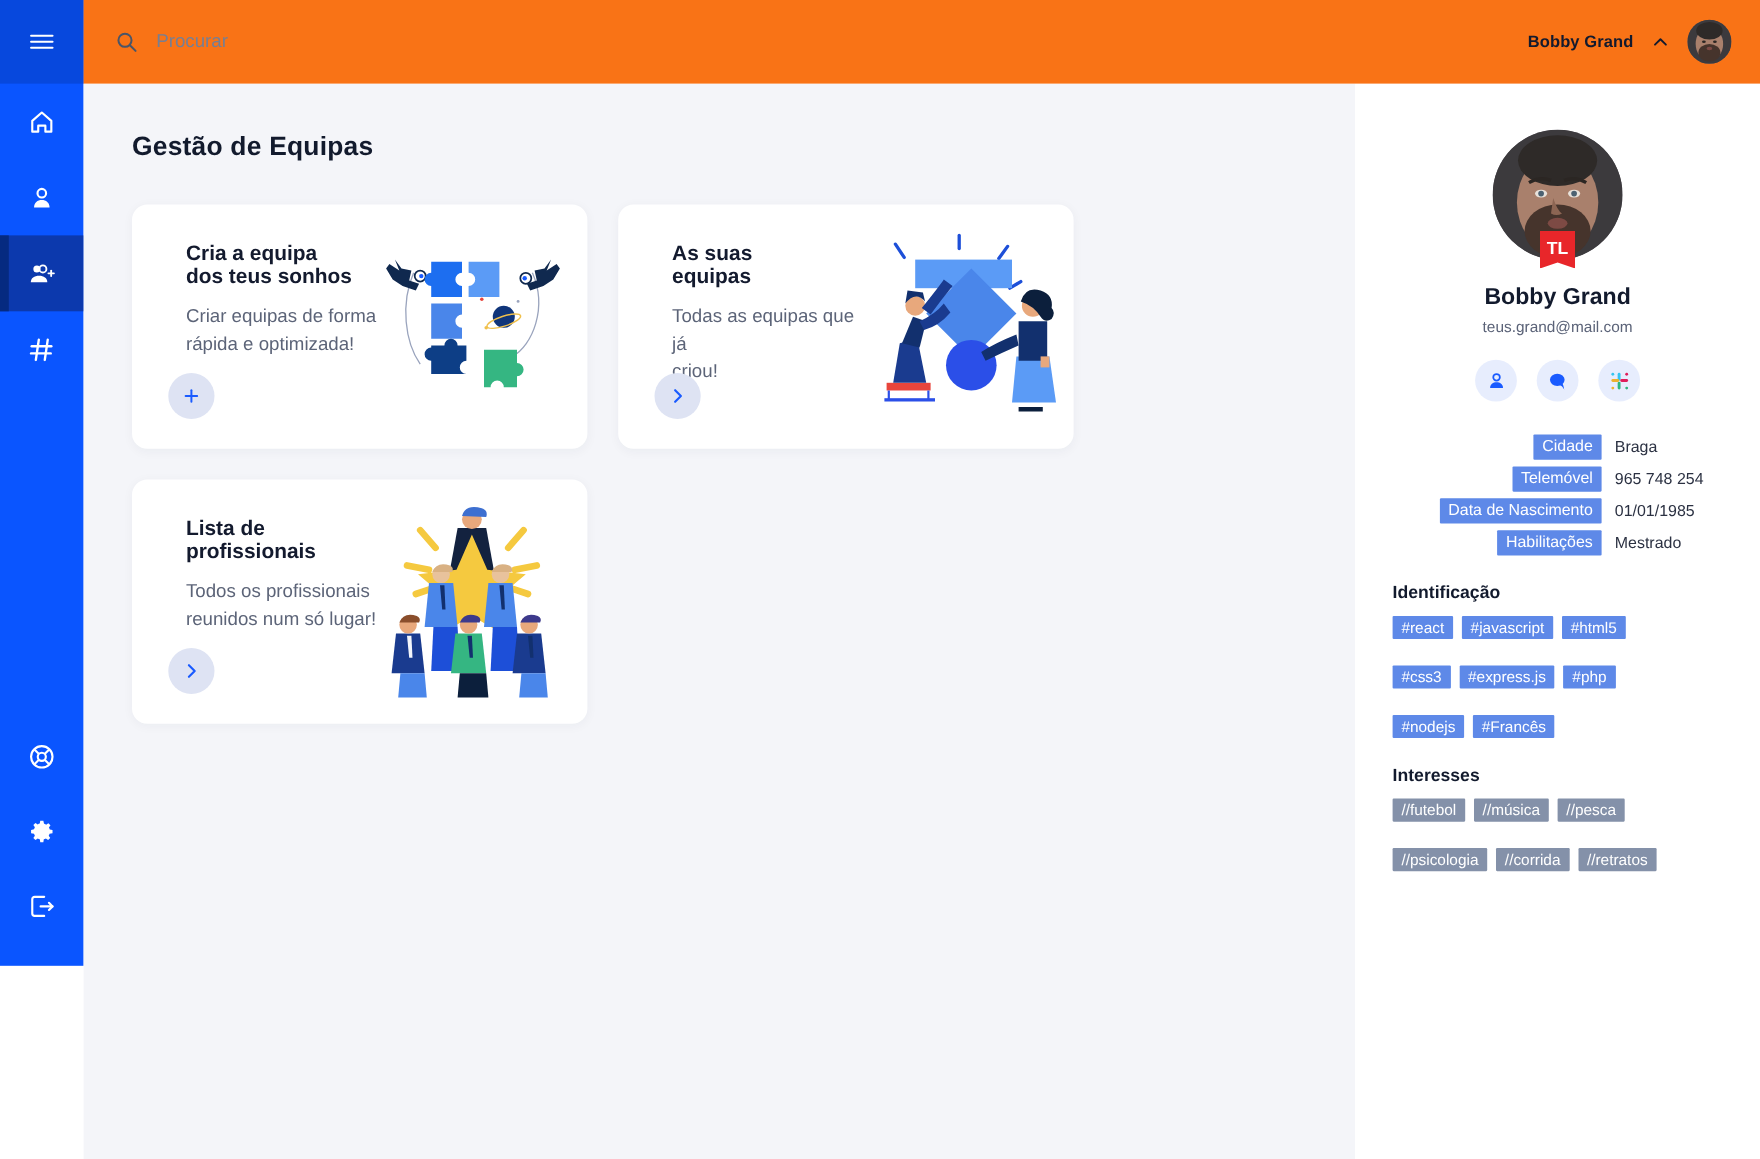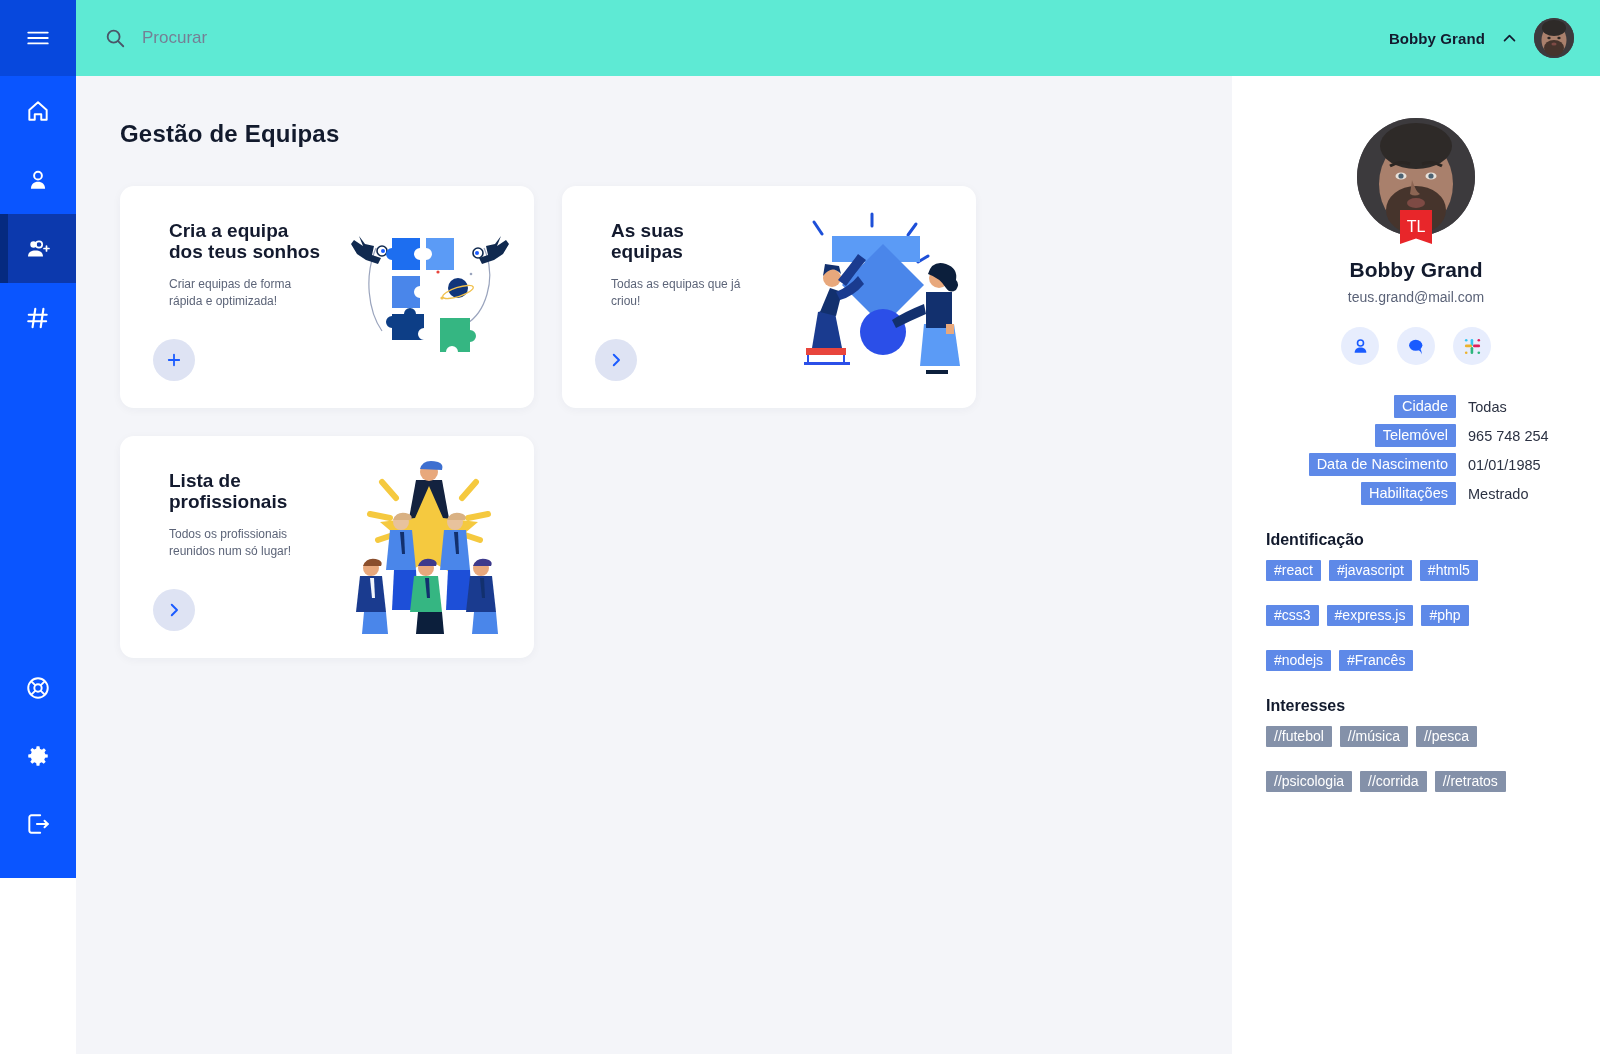--- a/index.html
+++ b/index.html
@@ -29,21 +29,21 @@
     content: ""; position: absolute; left: 0; top: 0; bottom: 0; width: 8px; background: #052a80;
   }
   .sb-bottom { margin-top: auto; display: flex; flex-direction: column; padding-bottom: 20px; }
   .sb-bottom .sb-item { height: 68px; }
   .sb-icon { width: 26px; height: 26px; display: block; }
   .sb-icon svg { width: 100%; height: 100%; display: block; }
 
   
   .topbar {
     position: absolute; left: 76px; top: 0; right: 0; height: 76px;
-    background: #5eead4; display: flex; align-items: center; z-index: 4;
+    background: #f97316; display: flex; align-items: center; z-index: 4;
   }
   .search-wrap { display: flex; align-items: center; gap: 16px; margin-left: 28px; flex: 1; }
   .search-icon { width: 22px; height: 22px; color: #4a5568; }
   .search-icon svg { width: 100%; height: 100%; display:block; }
   .search-input {
     border: none; outline: none; background: transparent;
     font-family: "Liberation Sans", sans-serif; font-size: 17px; color: #3d4559;
     width: 400px;
   }
   .search-input::placeholder { color: #757f95; }
@@ -71,21 +71,21 @@
   .card {
     background: #ffffff; border-radius: 14px; width: 414px; height: 222px;
     box-shadow: 0 2px 10px rgba(30,40,80,0.045);
     display: flex; position: relative; overflow: hidden;
   }
   .card-body { padding: 34px 0 0 33px; width: 208px; margin-left: 16px; }
   .card-title {
     font-size: 19px; font-weight: bold; color: #131a2e; line-height: 1.12; white-space: pre-line;
   }
   .card-desc {
-    margin-top: 13px; font-size: 12px; color: #5c6478; line-height: 1.47; white-space: pre-line;
+    margin-top: 13px; font-size: 17px; color: #5c6478; line-height: 1.47; white-space: pre-line;
   }
   .card-btn {
     position: absolute; left: 33px; bottom: 27px;
     width: 42px; height: 42px; border-radius: 50%; background: #dee3f3;
     display: flex; align-items: center; justify-content: center; cursor: pointer; border: none;
   }
   .card-btn svg { width: 18px; height: 18px; display:block; color: #1a5bff; }
   .card-art { position: absolute; right: 10px; top: 20px; width: 190px; height: 180px; }
   .card-art svg { width: 100%; height: 100%; display: block; }
 
@@ -96,21 +96,21 @@
   }
   .profile { display: flex; flex-direction: column; align-items: center; }
   .profile-avatar {
     width: 118px; height: 118px; border-radius: 50%; overflow: hidden; position: relative;
     background: #5b5760;
   }
   .profile-badge {
     position: absolute; left: 50%; transform: translateX(-50%); bottom: -8px;
     width: 32px; height: 34px; background: #e8262a; color: #fff;
     display:flex; align-items:center; justify-content:center;
-    font-size: 16px; font-weight: normal;
+    font-size: 16px; font-weight: bold;
     clip-path: polygon(0 0, 100% 0, 100% 100%, 50% 84%, 0 100%);
   }
   .profile-avatar-wrap { position: relative; }
   .profile-name { margin-top: 22px; font-size: 21px; font-weight: bold; color: #121a2d; }
   .profile-email { margin-top: 7px; font-size: 14px; color: #5b6378; }
   .social-row { margin-top: 22px; display: flex; gap: 18px; }
   .social-btn {
     width: 38px; height: 38px; border-radius: 50%; background: #e7edfd;
     display:flex; align-items:center; justify-content:center; cursor: pointer; border: none;
   }
@@ -482,21 +482,21 @@
           </svg>
         </button>
       </div>
     </div>
 
     <div class="info-list">
       <div class="info-row">
         <div class="label-col">
           <span class="info-label">Cidade</span>
         </div>
-        <span class="info-value">Todas</span>
+        <span class="info-value">Braga</span>
       </div>
       <div class="info-row">
         <div class="label-col">
           <span class="info-label">Telemóvel</span>
         </div>
         <span class="info-value">965 748 254</span>
       </div>
       <div class="info-row">
         <div class="label-col">
           <span class="info-label">Data de Nascimento</span>

